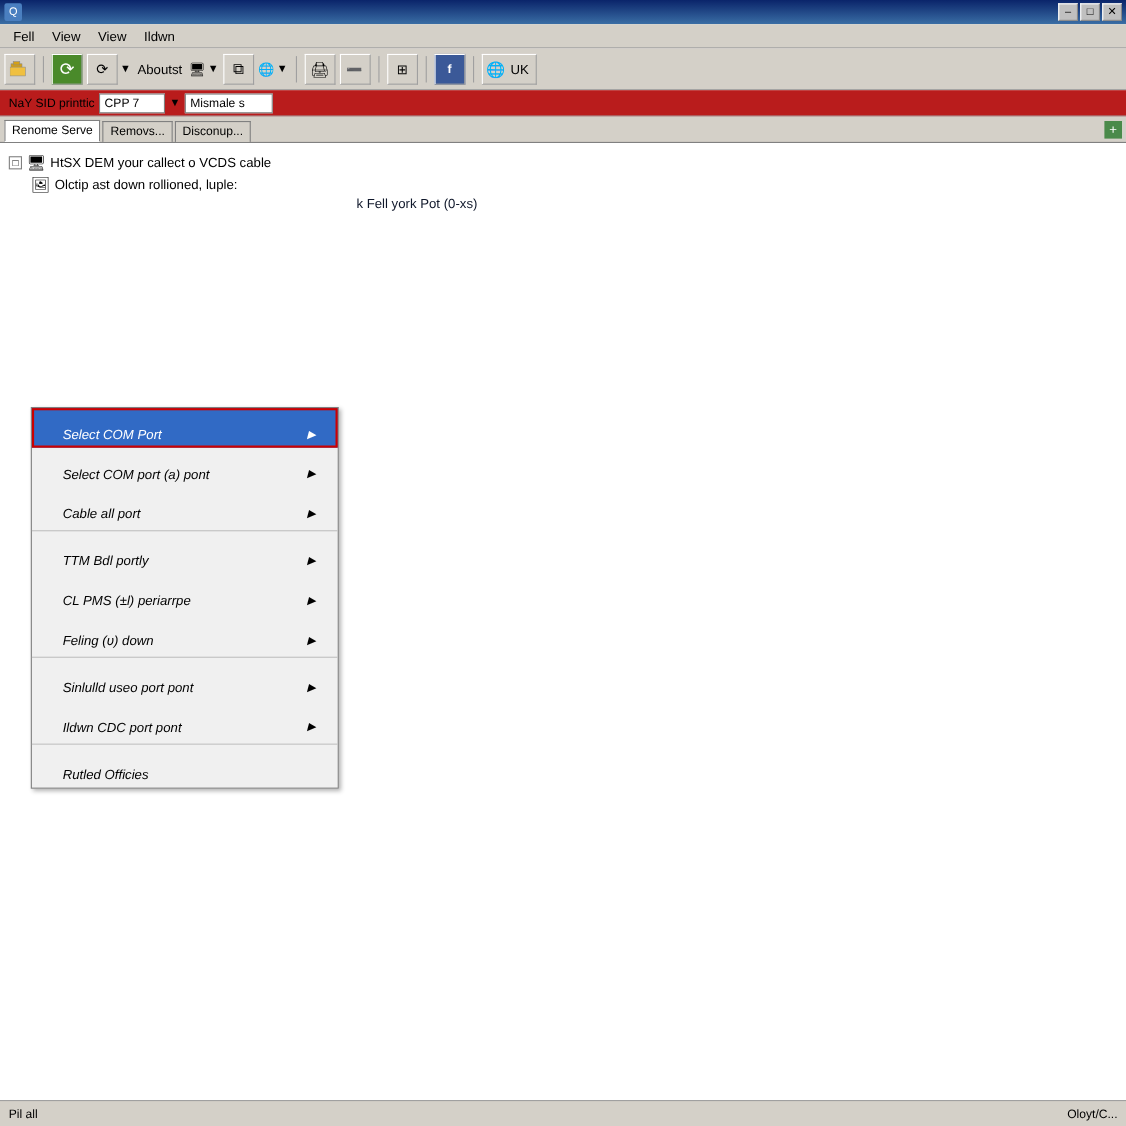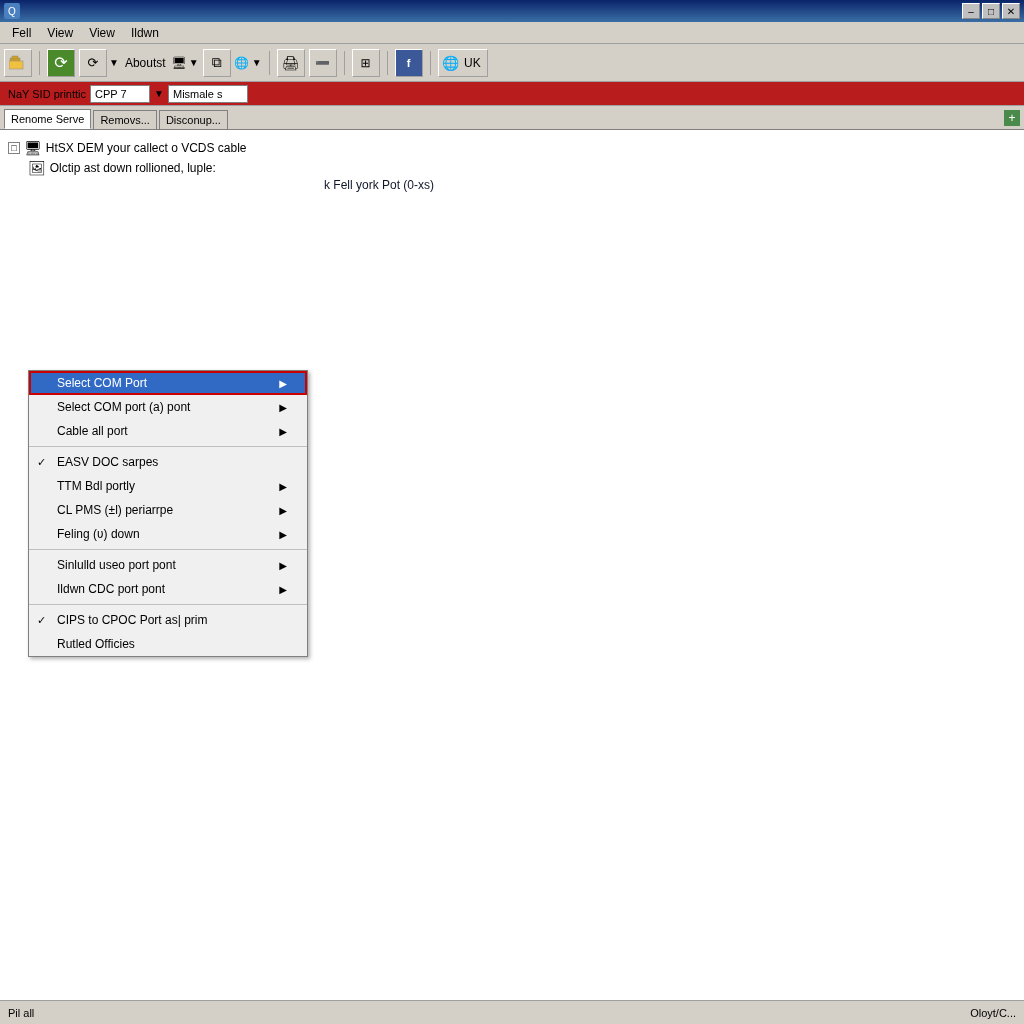--- a/index.html
+++ b/index.html
@@ -206,27 +206,28 @@
       position: absolute;
       top: 240px;
       left: 28px;
       width: 280px;
       background: #f0f0f0;
       border: 1px solid #808080;
       box-shadow: 2px 2px 4px rgba(0,0,0,0.3);
       z-index: 100;
     }
     .ctx-item {
-      padding: 5px 20px 5px 28px;
+      padding: 17px 20px 5px 28px;
       cursor: pointer;
       font-size: 12px;
       display: flex;
       align-items: center;
       justify-content: space-between;
       position: relative;
+      font-style: italic;
     }
     .ctx-item.highlighted {
       background: #316ac5;
       color: white;
       outline: 2px solid #cc0000;
       outline-offset: -2px;
     }
     .ctx-item.has-check::before {
       content: '✓';
       position: absolute;
@@ -353,23 +354,20 @@
       </div>
       <div class="ctx-item">
         <span>Select COM port (a) pont</span>
         <span class="ctx-arrow">▶</span>
       </div>
       <div class="ctx-item">
         <span>Cable all port</span>
         <span class="ctx-arrow">▶</span>
       </div>
       <div class="ctx-separator"></div>
-      <div class="ctx-item has-check">
-        <span>EASV DOC sarpes</span>
-      </div>
       <div class="ctx-item">
         <span>TTM Bdl portly</span>
         <span class="ctx-arrow">▶</span>
       </div>
       <div class="ctx-item">
         <span>CL PMS (±l) periarrpe</span>
         <span class="ctx-arrow">▶</span>
       </div>
       <div class="ctx-item">
         <span>Feling (ʋ) down</span>
@@ -378,23 +376,20 @@
       <div class="ctx-separator"></div>
       <div class="ctx-item">
         <span>Sinlulld useo port pont</span>
         <span class="ctx-arrow">▶</span>
       </div>
       <div class="ctx-item">
         <span>Ildwn CDC port pont</span>
         <span class="ctx-arrow">▶</span>
       </div>
       <div class="ctx-separator"></div>
-      <div class="ctx-item has-check">
-        <span>CIPS to CPOC Port as| prim</span>
-      </div>
       <div class="ctx-item">
         <span>Rutled Officies</span>
       </div>
     </div>
 
     <div class="status-bar">
       <span>Pil all</span>
       <span>Oloyt/C...</span>
     </div>
   </div>

